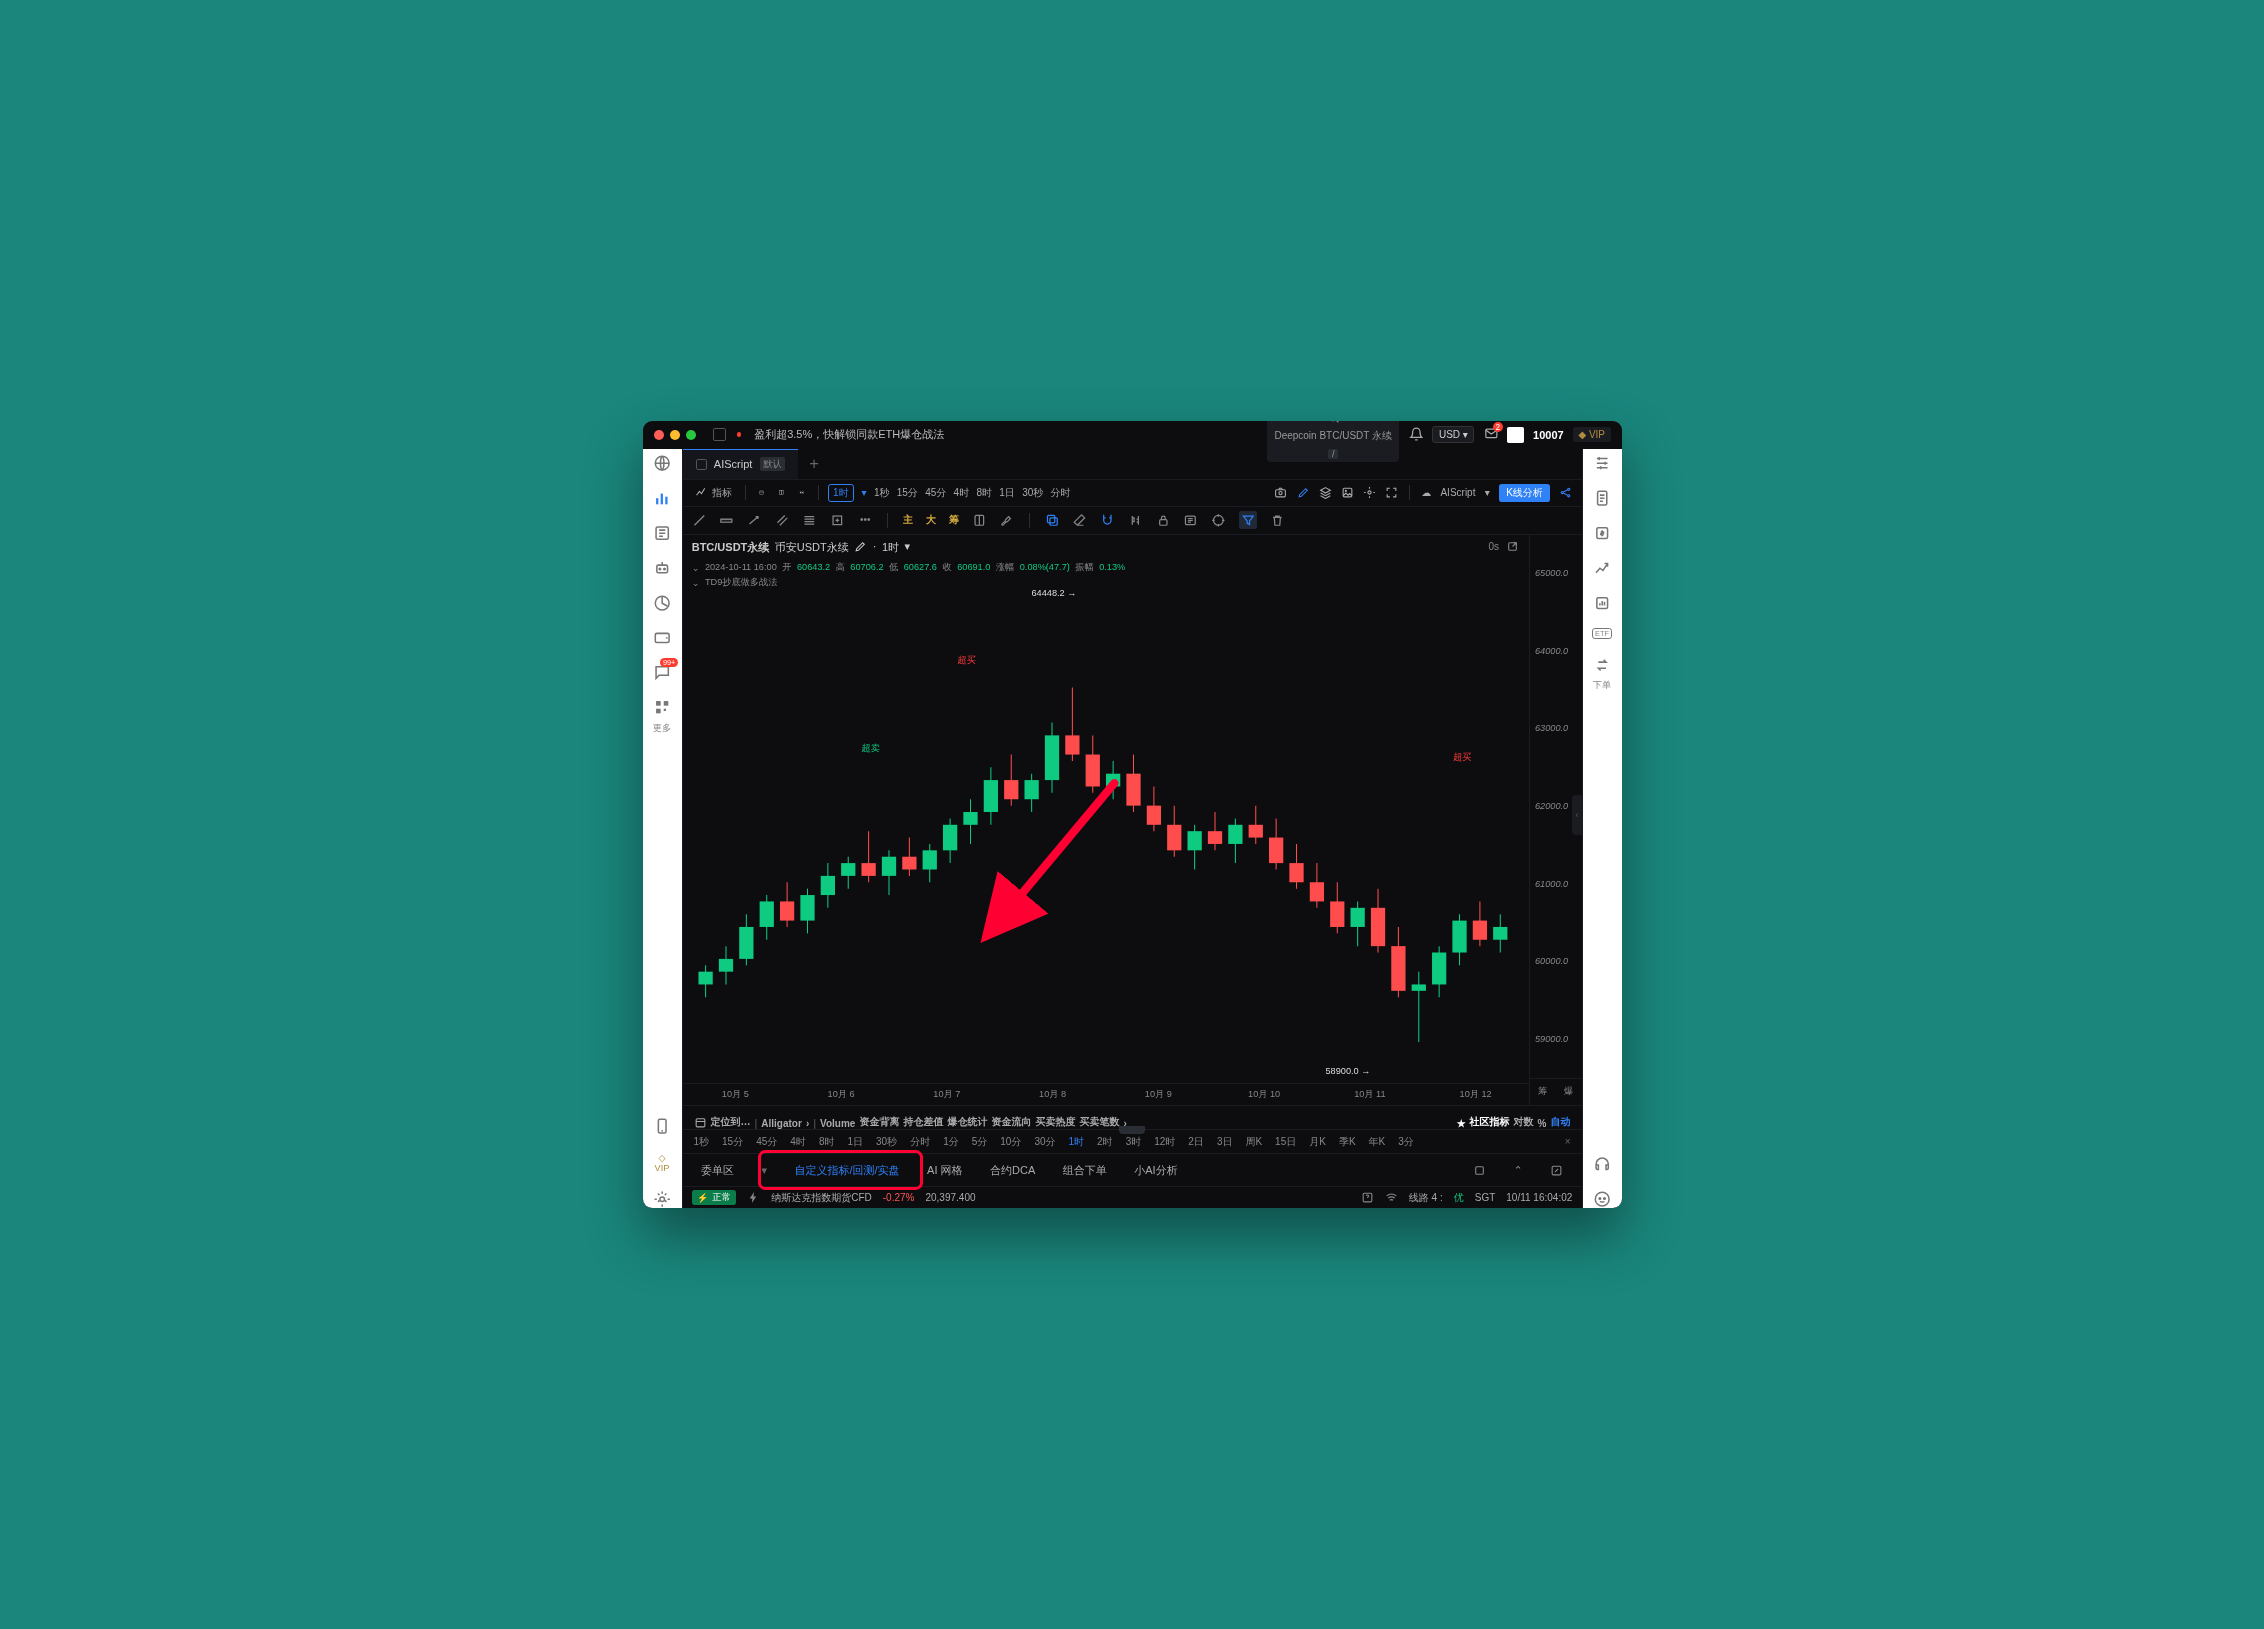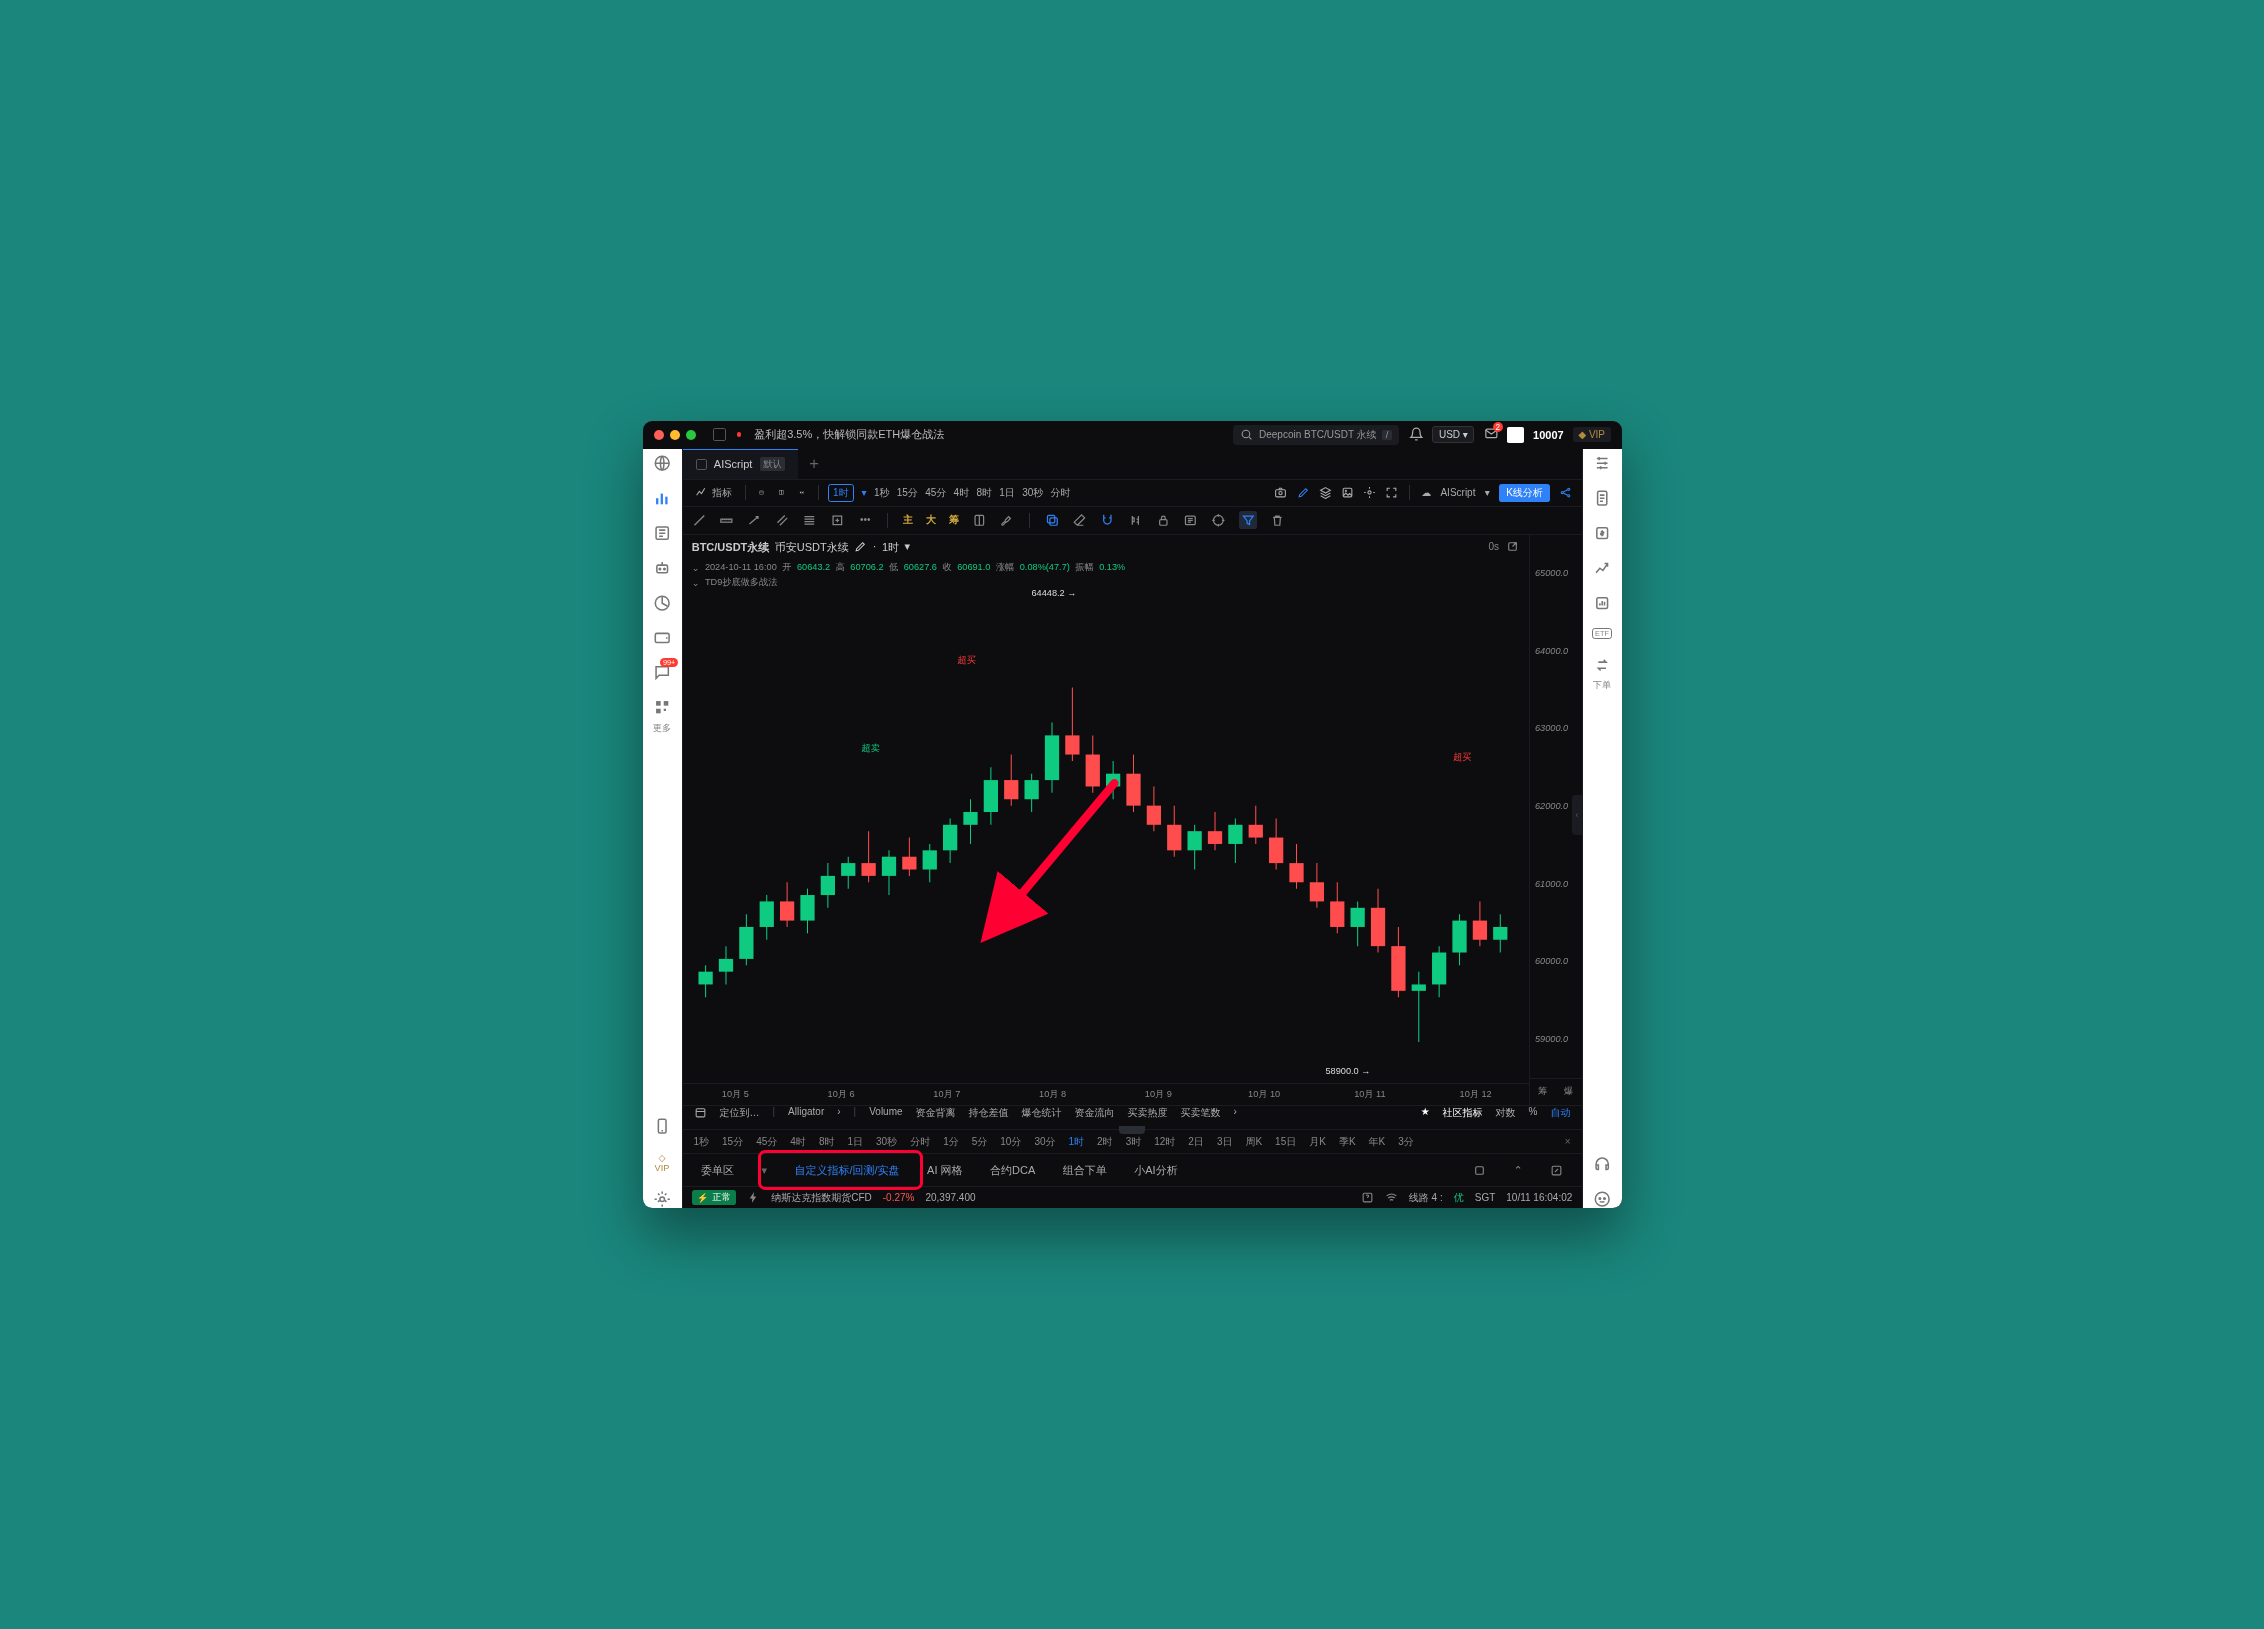--- a/index.html
+++ b/index.html
@@ -25,21 +25,21 @@
   .titlebar {
     height: 27.5px; display: flex; align-items: center; gap: 7.3px; padding: 0 11px;
     color: #bbb; font-size: 11px;
   }
   .dots { display: flex; gap: 6.4px; margin-right: 9.2px; }
   .dot { width: 10px; height: 10px; border-radius: 50%; }
   .dot.r{background:#ff5f57}.dot.y{background:#febc2e}.dot.g{background:#28c840}
   .titlebar .ext-icon { width:13px;height:13px;border:0.9px solid #555;border-radius:1.8px;position:relative;margin-right:3.7px;}
   .reddot { width:4.6px;height:4.6px;border-radius:50%;background:#ff3b30;display:inline-block;margin-right:5.5px;}
   .tb-right { margin-left:auto; display:flex; align-items:center; gap:9.2px;}
-  .search { background:#1a1c21; border-radius:3.7px; padding:2.8px 7.3px; color:#999; font-size:10px; display:flex;align-items:center;gap:5.5px;}
+  .search { background:#1a1c21; border-radius:3.7px; padding:2.8px 7.3px; color:#999; font-size:10px; display:flex;align-items:center;gap:5.5px;flex-direction:column;}
   .search .kbd { background:#2a2d34; padding:0 3.7px; border-radius:1.8px; font-size:9.2px;}
   .bell,.mail,.gear-sm { width:14.7px;height:14.7px;color:#aaa;}
   .currency { background:#1a1c21; border:0.9px solid #333; border-radius:2.8px; padding:1.8px 5.5px; font-size:10px; color:#ccc;}
   .mail-wrap{position:relative}
   .mail-badge{position:absolute;top:-4.6px;right:-4.6px;background:#ff3b30;color:#fff;font-size:8.3px;border-radius:7.3px;padding:0 2.8px;}
   .avatar{width:16.5px;height:16.5px;background:#fff;border-radius:1.8px;}
   .points{color:#fff;font-size:11px;font-weight:600;}
   .vip-chip{color:#b08c3e;font-size:10px;display:flex;align-items:center;gap:2.8px;background:#1a1c21;padding:1.8px 5.5px;border-radius:2.8px;}
 
   
@@ -90,21 +90,21 @@
   .chart-anno.green{color:#0ecb81;}
   .chart-anno.wht{color:#ddd;}
   .timer{position:absolute;top:5.5px;right:9.2px;color:#888;font-size:10px;display:flex;align-items:center;gap:7.3px;}
   svg.candles{position:absolute;inset:0;width:100%;height:100%;}
   .x-axis{position:absolute;bottom:0;left:0;right:0;height:22px;display:flex;color:#888;font-size:9.2px;border-top:0.9px solid #1a1c21;align-items:center;}
   .x-tick{flex:1;text-align:center;}
   .arrow{position:absolute;width:184px;height:184px;pointer-events:none;}
   .arrow svg{width:100%;height:100%;}
 
   
-  .ind-row{height:24px;display:flex;align-items:flex-start;gap:13px;padding:0 11px;color:#aaa;font-size:10px;border-top:0.9px solid #1a1c21;}
+  .ind-row{height:24px;display:flex;align-items:flex-end;gap:4px;padding:0 11px;color:#aaa;font-size:10px;border-top:0.9px solid #1a1c21;font-weight:bold;}
   .ind-row .auto{color:#2f81f7;}
   .ind-row .spacer-f{flex:1;}
   .intervals-row{height:24px;display:flex;align-items:center;gap:13px;padding:0 11px;color:#888;font-size:10px;border-top:0.9px solid #1a1c21;position:relative;}
   .intervals-row .active{color:#2f81f7;}
   .iv{cursor:pointer;}
   .grip{position:absolute;left:50%;top:-3.7px;width:26px;height:7.3px;background:#2a2d34;border-radius:0 0 3.7px 3.7px;transform:translateX(-50%);}
 
   .bottom-tabs{height:33px;display:flex;align-items:center;gap:27.5px;padding:0 18.4px;color:#aaa;font-size:11px;border-top:0.9px solid #1a1c21;position:relative;}
   .bottom-tabs .bt{cursor:pointer;}
   .bottom-tabs .spacer-f{flex:1;}

